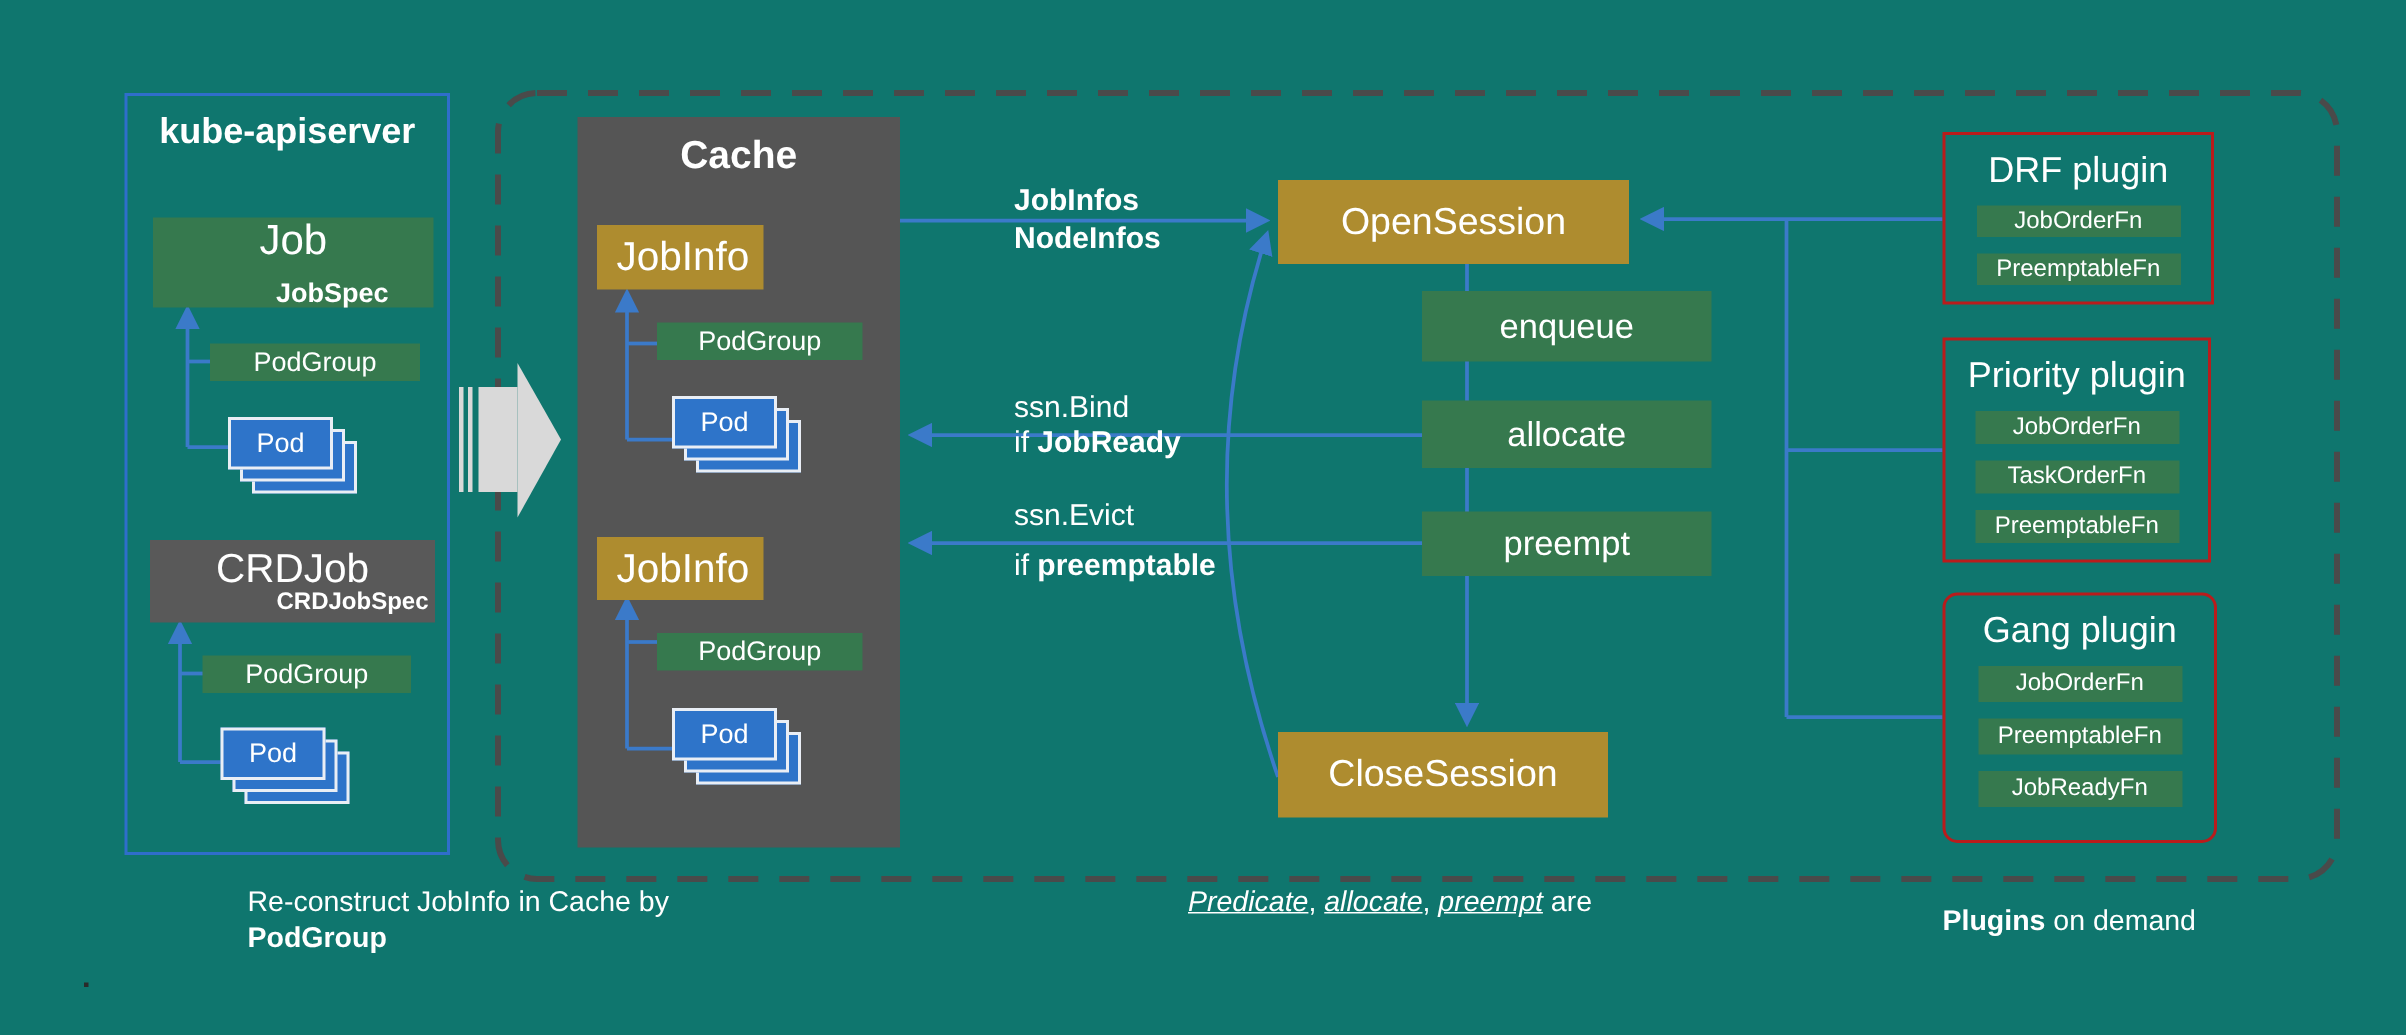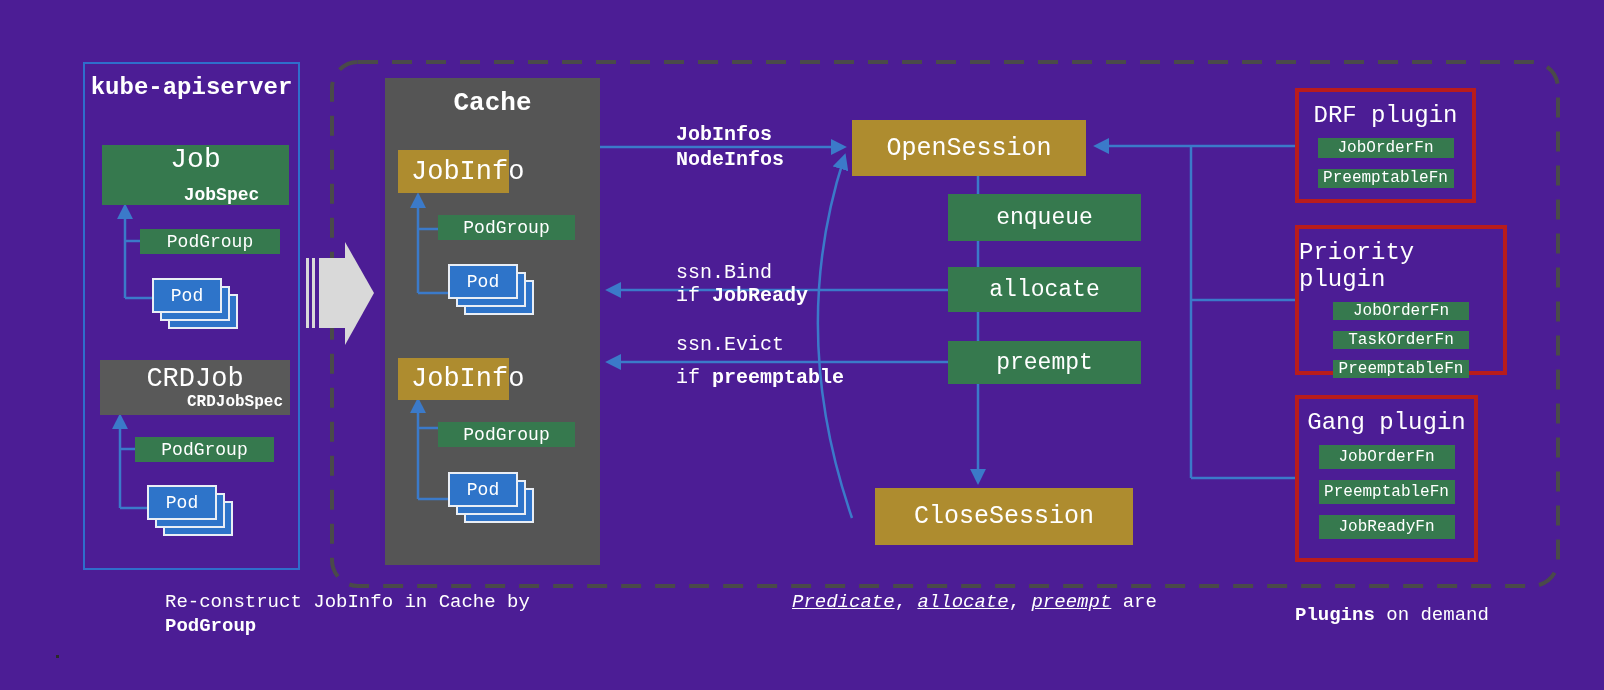--- a/index.html
+++ b/index.html
@@ -1,17 +1,17 @@
 <!DOCTYPE html>
 <html><head>
 <meta charset="utf-8">
 <style>
   html,body{margin:0;padding:0;background:#000;}
-  #canvas{position:relative;width:1604px;height:690px;background:#4c1d95;overflow:hidden;
-          font-family:Liberation Mono, monospace;color:#fff;}
+  #canvas{position:relative;width:1604px;height:690px;background:#0f766e;overflow:hidden;
+          font-family:Liberation Sans, sans-serif;color:#fff;}
   .abs{position:absolute;}
   svg{position:absolute;left:0;top:0;overflow:visible;}
 
   
   .apiserver{left:83px;top:62px;width:217px;height:508px;border:2px solid #2f6ecb;box-sizing:border-box;}
   .apiserver-title{left:0;top:10px;width:100%;text-align:center;font-size:24px;font-weight:bold;}
   .cache{left:385px;top:78px;width:215px;height:487px;background:#555555;}
   .cache-title{left:0;top:10px;width:100%;text-align:center;font-size:26px;font-weight:bold;}
 
   
@@ -36,21 +36,21 @@
             display:flex;align-items:center;justify-content:center;font-size:18px;color:#fff;}
   .pc3{left:16px;top:16px;}
   .pc2{left:8px;top:8px;}
   .pc1{left:0;top:0;}
 
   
   .session{font-size:25px;}
   .action{font-size:23px;}
 
   
-  .plugin{border:4px solid #b91c1c;box-sizing:border-box;display:flex;flex-direction:column;
+  .plugin{border:2px solid #b91c1c;box-sizing:border-box;display:flex;flex-direction:column;
           align-items:center;padding-top:6px;}
   .plugin-title{font-size:24px;margin:4px 0 9px 0;}
   .fn{width:136px;height:24px;margin-bottom:11px;font-size:16px;display:flex;align-items:center;justify-content:center;}
 
   
   .flabel{font-size:20px;white-space:nowrap;}
   .b{font-weight:bold;}
   .iu{font-style:italic;text-decoration:underline;}
 
   
@@ -163,34 +163,34 @@
   <div class="abs flabel b" style="left:676px;top:148px;">NodeInfos</div>
   <div class="abs flabel" style="left:676px;top:261px;">ssn.Bind</div>
   <div class="abs flabel" style="left:676px;top:284px;"><span>if </span><span class="b">JobReady</span></div>
   <div class="abs flabel" style="left:676px;top:333px;">ssn.Evict</div>
   <div class="abs flabel" style="left:676px;top:366px;"><span>if </span><span class="b">preemptable</span></div>
 
   <div class="abs cbox green action" style="left:948px;top:194px;width:193px;height:47px;">enqueue</div>
   <div class="abs cbox gold session" style="left:852px;top:120px;width:234px;height:56px;">OpenSession</div>
   <div class="abs cbox green action" style="left:948px;top:267px;width:193px;height:45px;">allocate</div>
   <div class="abs cbox green action" style="left:948px;top:341px;width:193px;height:43px;">preempt</div>
-  <div class="abs cbox gold session" style="left:852px;top:488px;width:258px;height:57px;margin-left:23px;">CloseSession</div>
+  <div class="abs cbox gold session" style="left:852px;top:488px;width:220px;height:57px;">CloseSession</div>
 
   <div class="abs plugin" style="left:1295px;top:88px;width:181px;height:115px;">
     <div class="plugin-title">DRF plugin</div>
     <div class="fn green">JobOrderFn</div>
     <div class="fn green">PreemptableFn</div>
   </div>
-  <div class="abs plugin" style="left:1295px;top:225px;width:212px;height:150px;justify-content:space-between;">
+  <div class="abs plugin" style="left:1295px;top:225px;width:179px;height:150px;justify-content:space-between;">
     <div class="plugin-title">Priority plugin</div>
     <div class="fn green">JobOrderFn</div>
     <div class="fn green">TaskOrderFn</div>
     <div class="fn green">PreemptableFn</div>
   </div>
-  <div class="abs plugin" style="left:1295px;top:395px;width:183px;height:167px;">
+  <div class="abs plugin" style="left:1295px;top:395px;width:183px;height:167px;border-radius:10px;">
     <div class="plugin-title">Gang plugin</div>
     <div class="fn green">JobOrderFn</div>
     <div class="fn green">PreemptableFn</div>
     <div class="fn green">JobReadyFn</div>
   </div>
 
   <div class="abs caption" style="left:165px;top:590px;">
     <div>Re-construct JobInfo in Cache by</div>
     <div class="b">PodGroup</div>
   </div>

